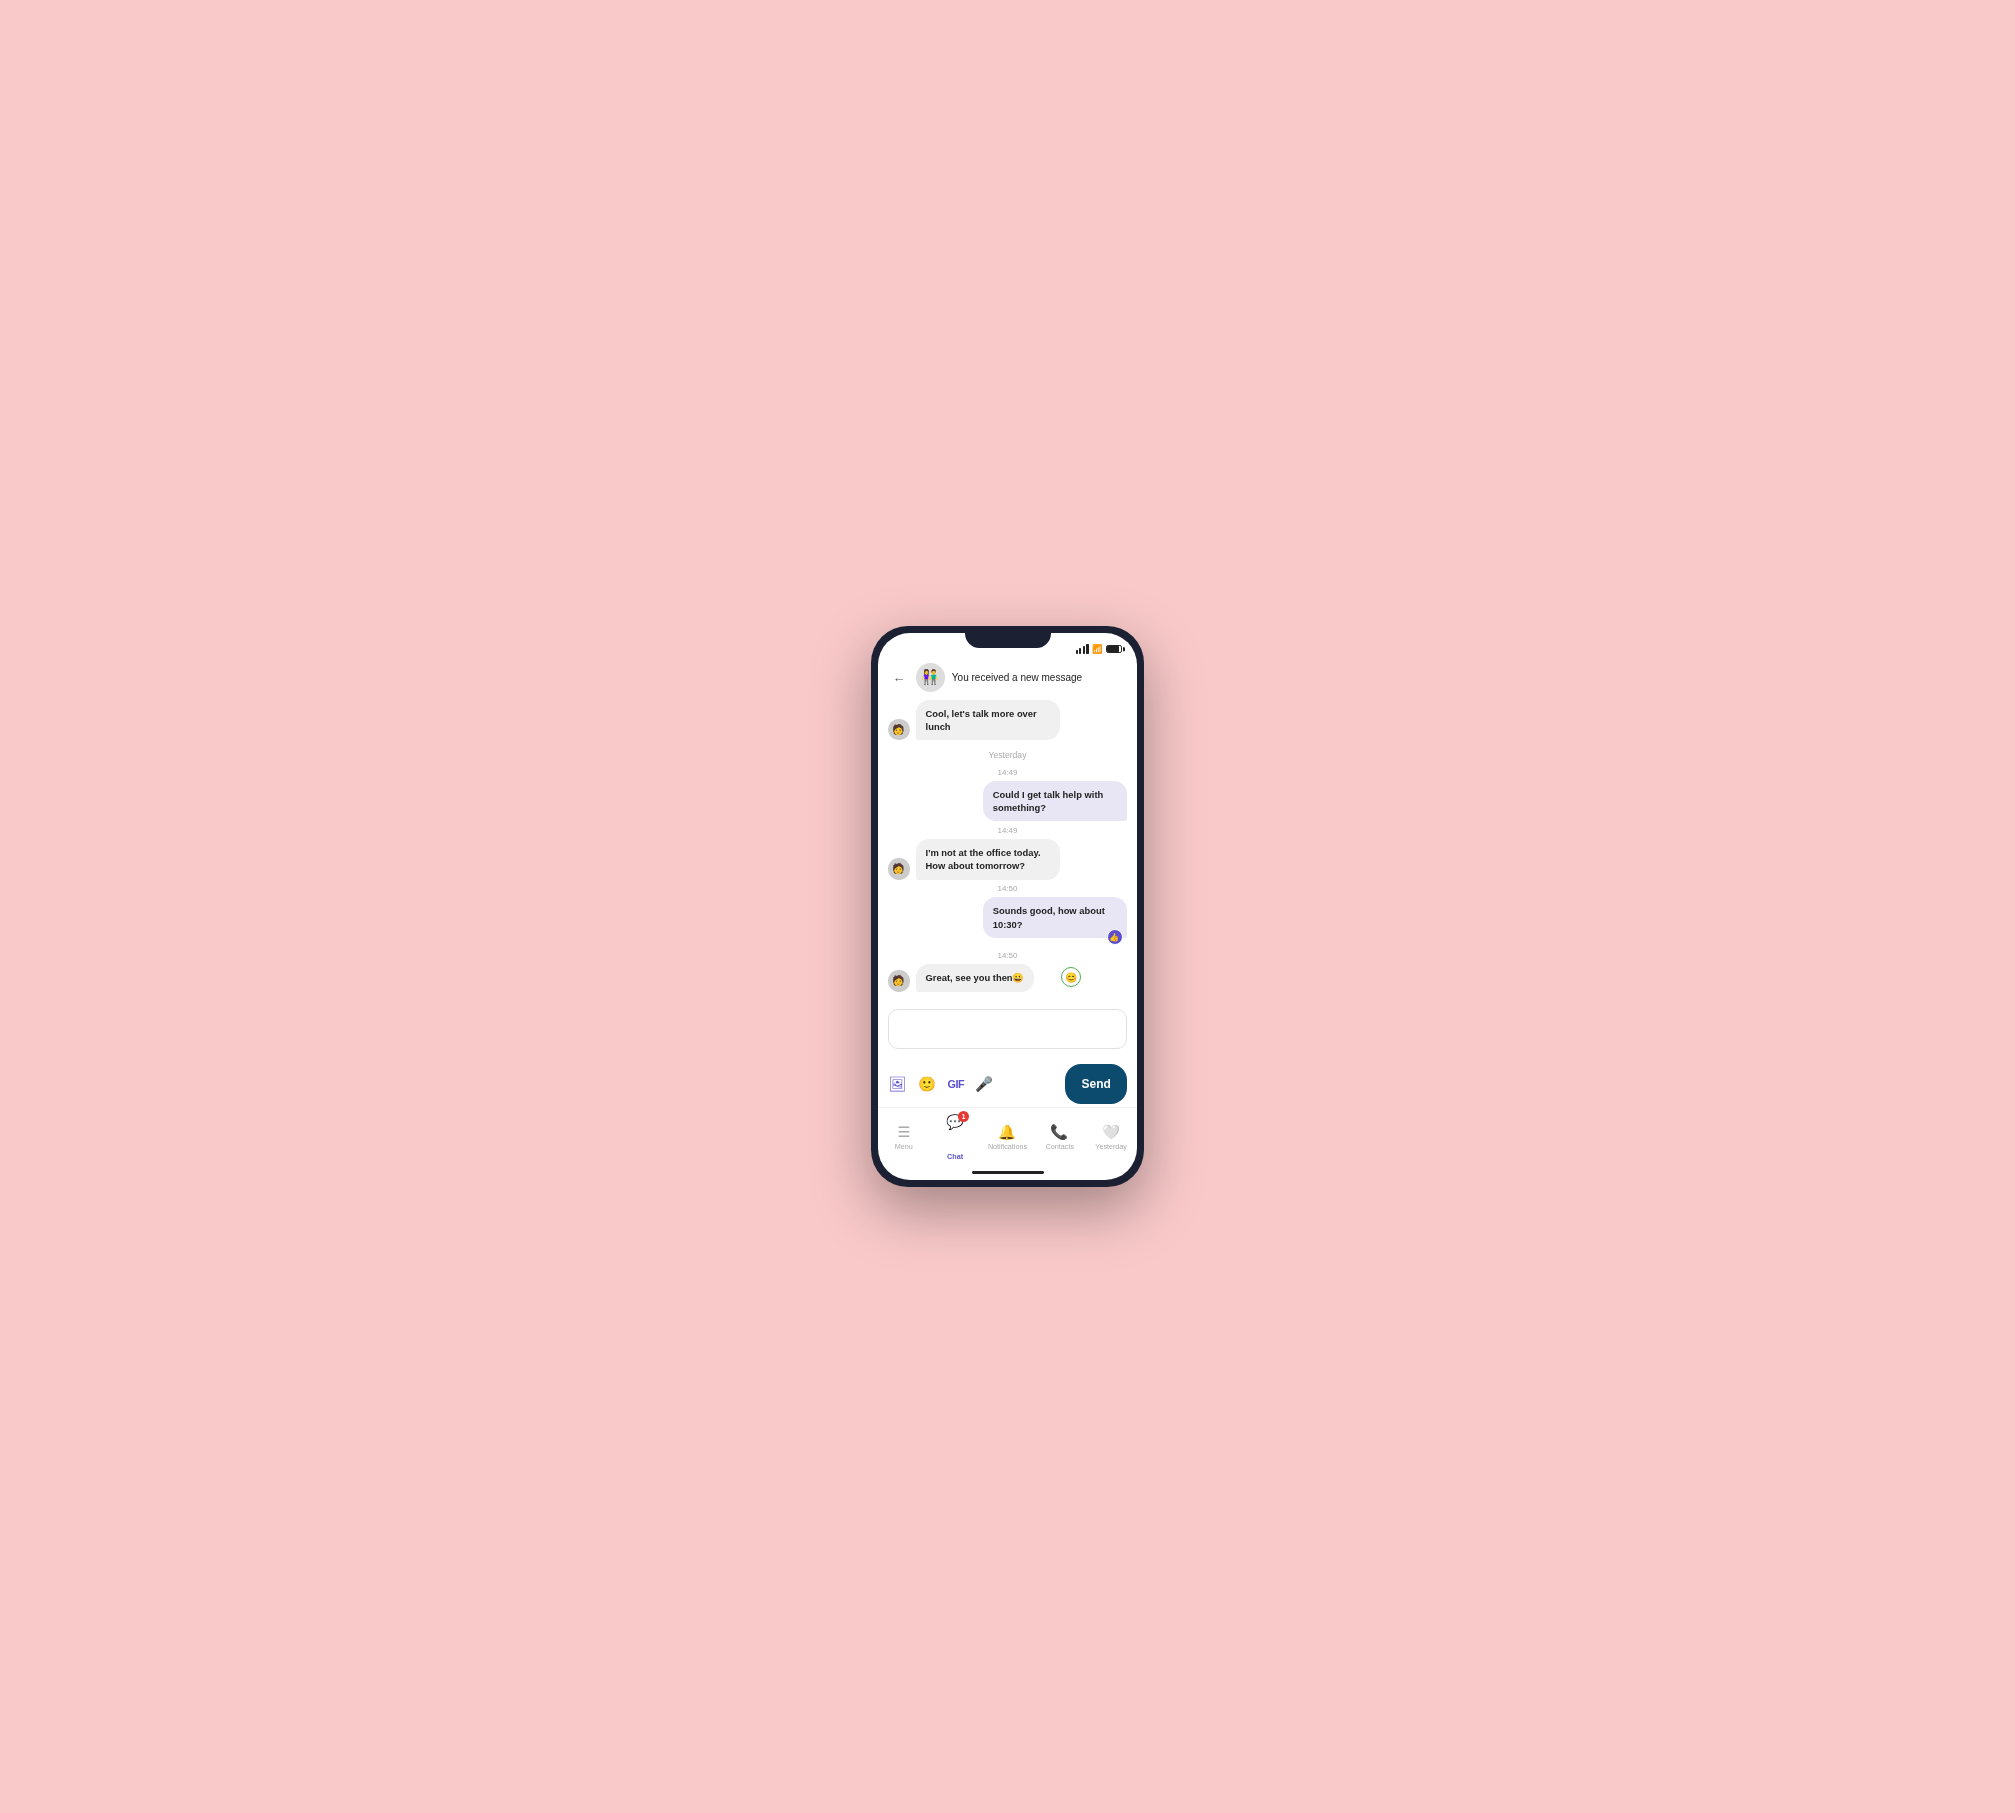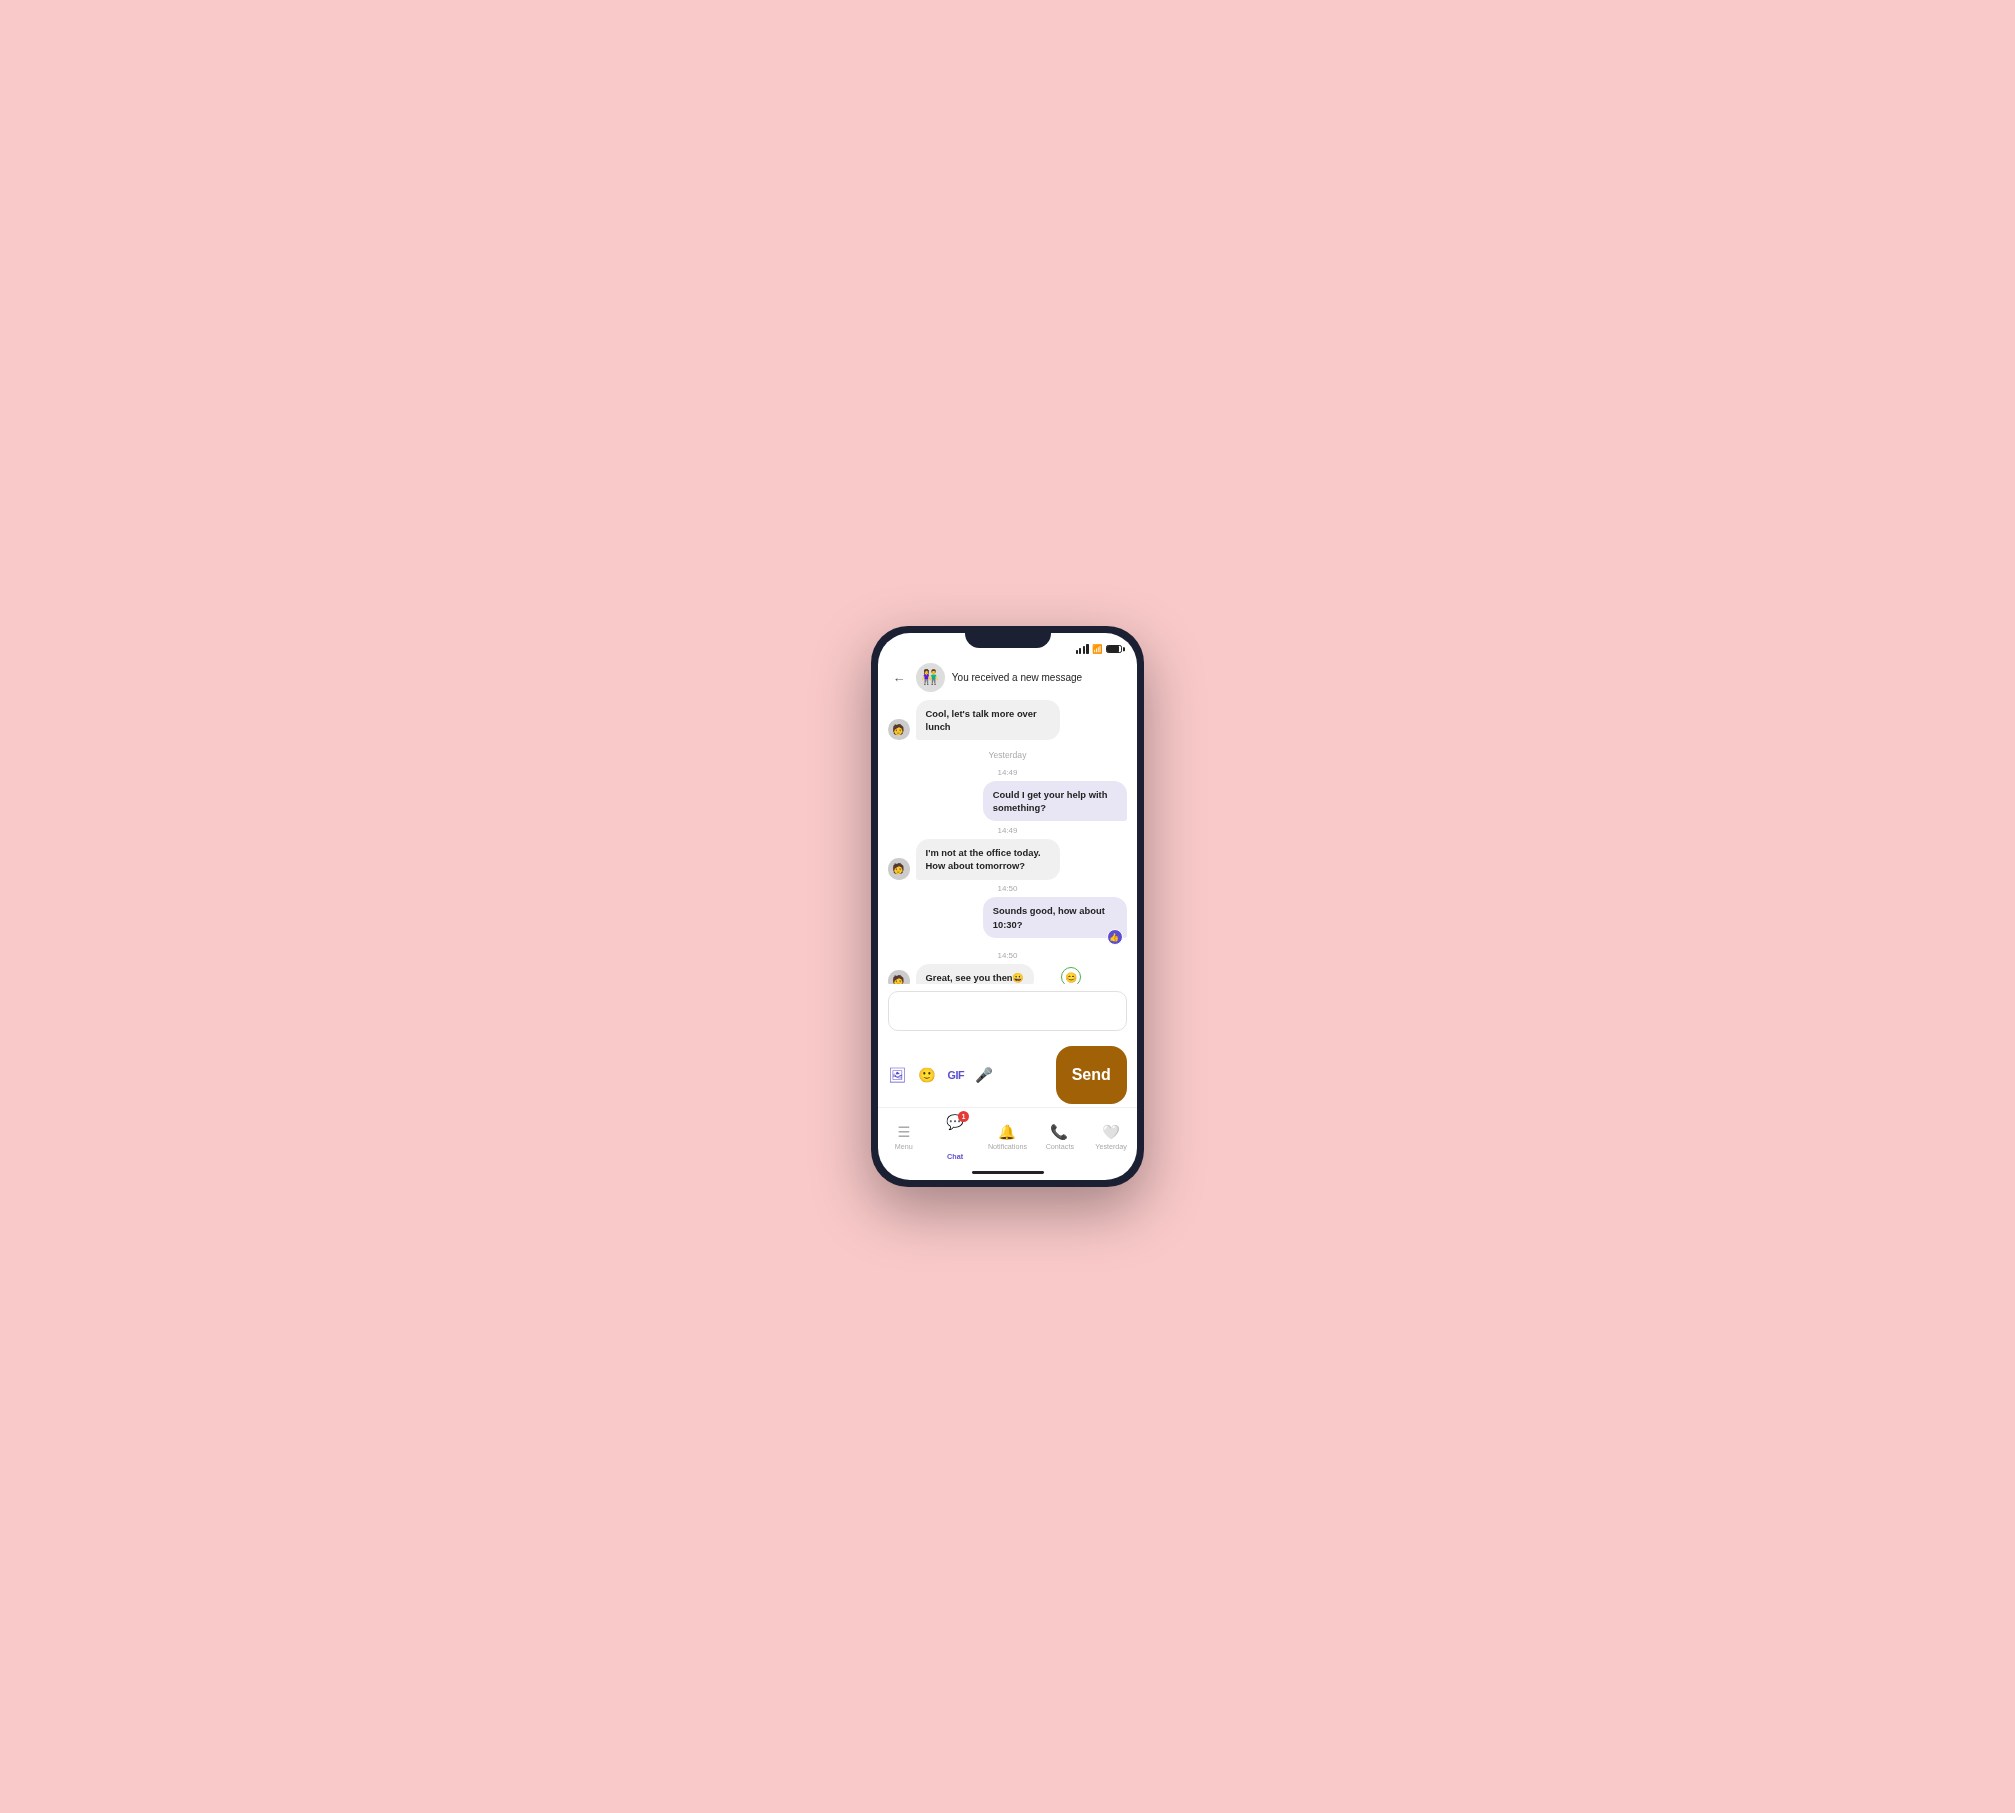--- a/index.html
+++ b/index.html
@@ -224,26 +224,26 @@
       cursor: pointer;
     }
     .toolbar-gif {
       font-weight: 700;
       font-size: 10.8px;
       color: #5b4fcf;
       letter-spacing: -0.4px;
     }
     .send-btn {
       margin-left: auto;
-      background: #a16207;
+      background: #0c4a6e;
       color: white;
       border: none;
       border-radius: 16px;
-      padding: 20px 16px;
-      font-size: 16px;
+      padding: 13px 16px;
+      font-size: 12px;
       font-weight: 600;
       cursor: pointer;
     }
     
     .bottom-nav {
       display: flex;
       align-items: center;
       justify-content: space-around;
       padding: 5.8px 0 4.3px 0;
       border-top: 0.7px solid #f0f0f0;
@@ -333,21 +333,21 @@
 
       <div class="msg-row incoming">
         <div class="msg-avatar">🧑</div>
         <div class="bubble incoming">Cool, let's talk more over lunch</div>
       </div>
 
       <div class="date-divider">Yesterday</div>
 
       <div class="timestamp">14:49</div>
       <div class="msg-row outgoing">
-        <div class="bubble outgoing">Could I get your help with something?</div>
+        <div class="bubble outgoing">Could I get talk help with something?</div>
       </div>
 
       <div class="timestamp">14:49</div>
       <div class="msg-row incoming">
         <div class="msg-avatar">🧑</div>
         <div class="bubble incoming">I'm not at the office today. How about tomorrow?</div>
       </div>
 
       <div class="timestamp">14:50</div>
       <div class="msg-row outgoing">

